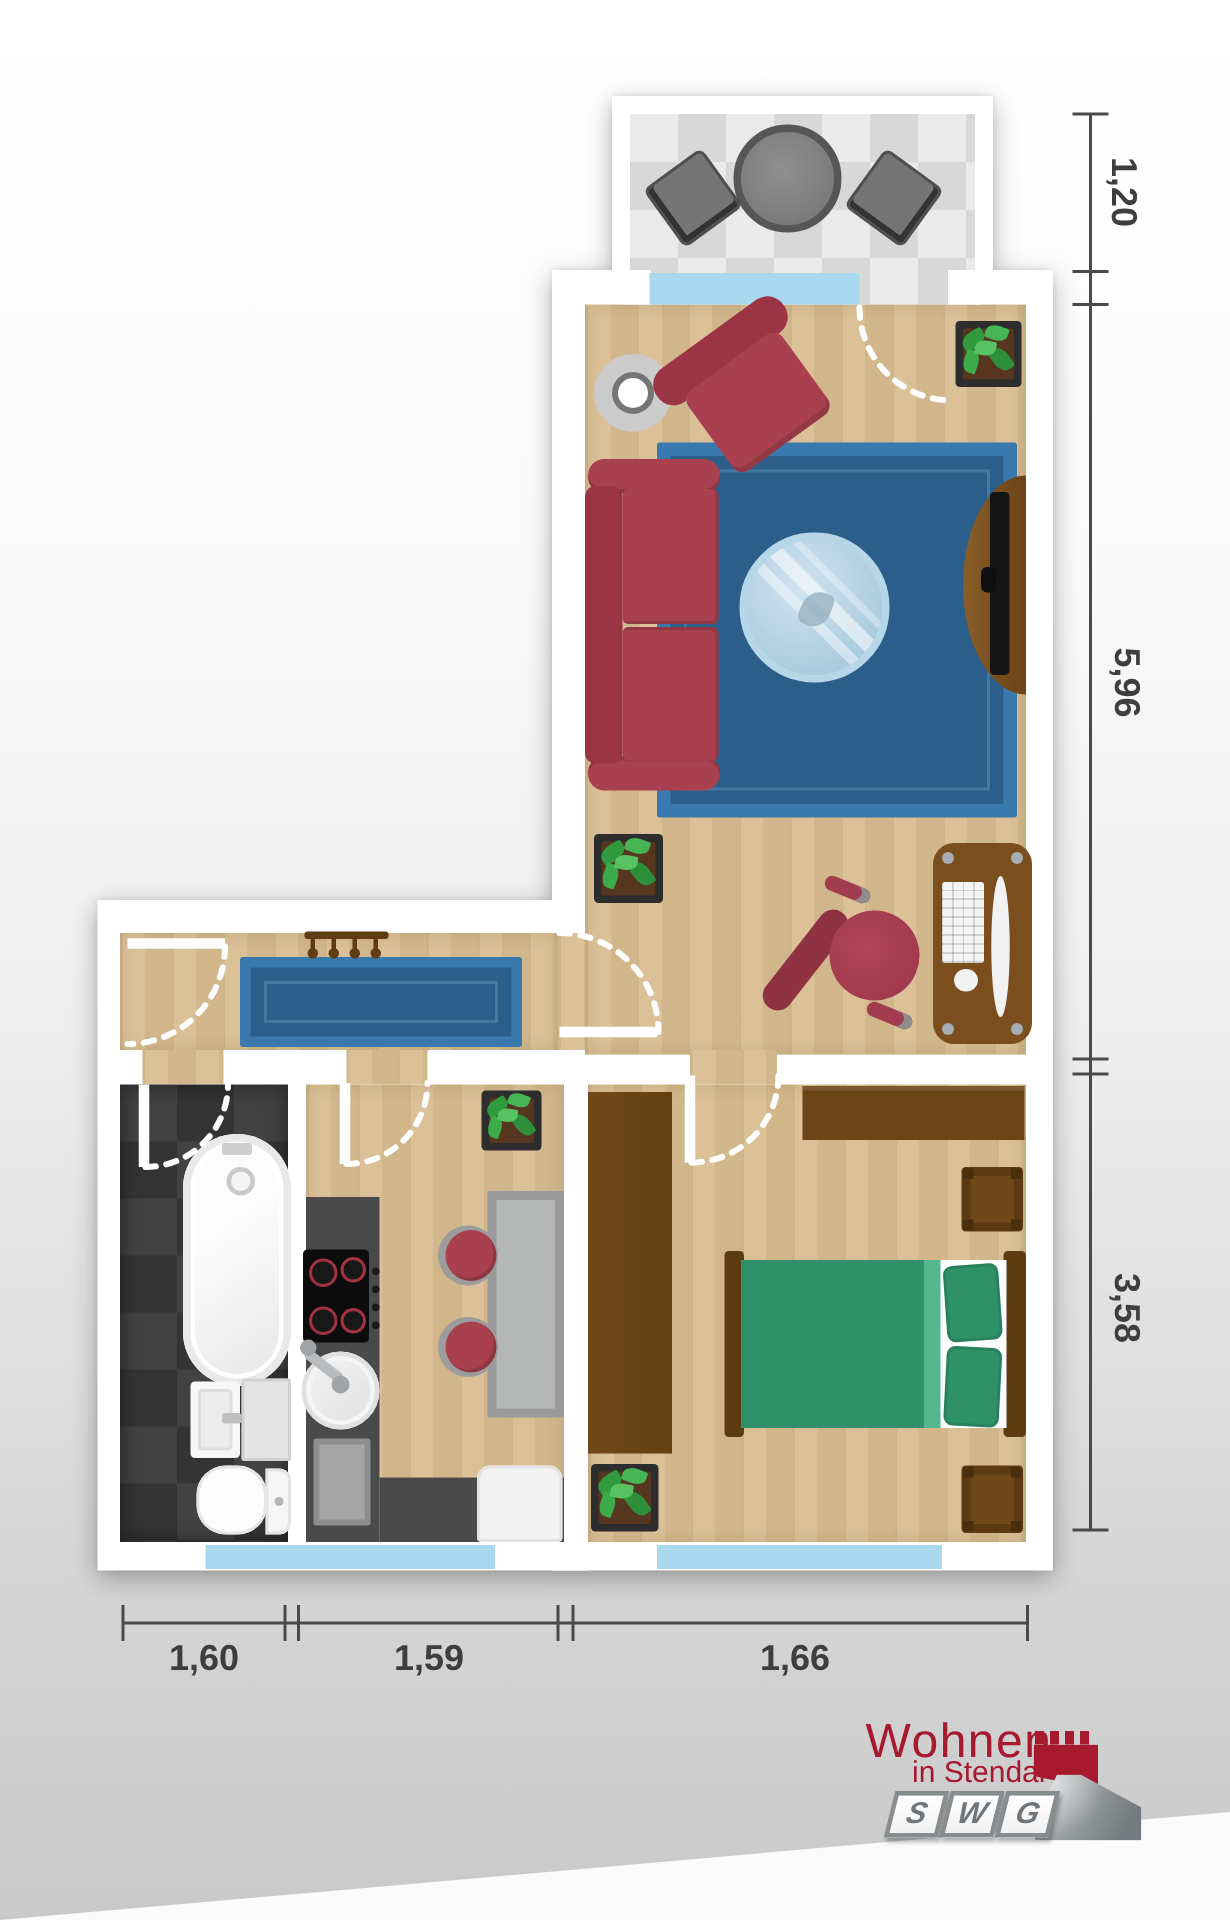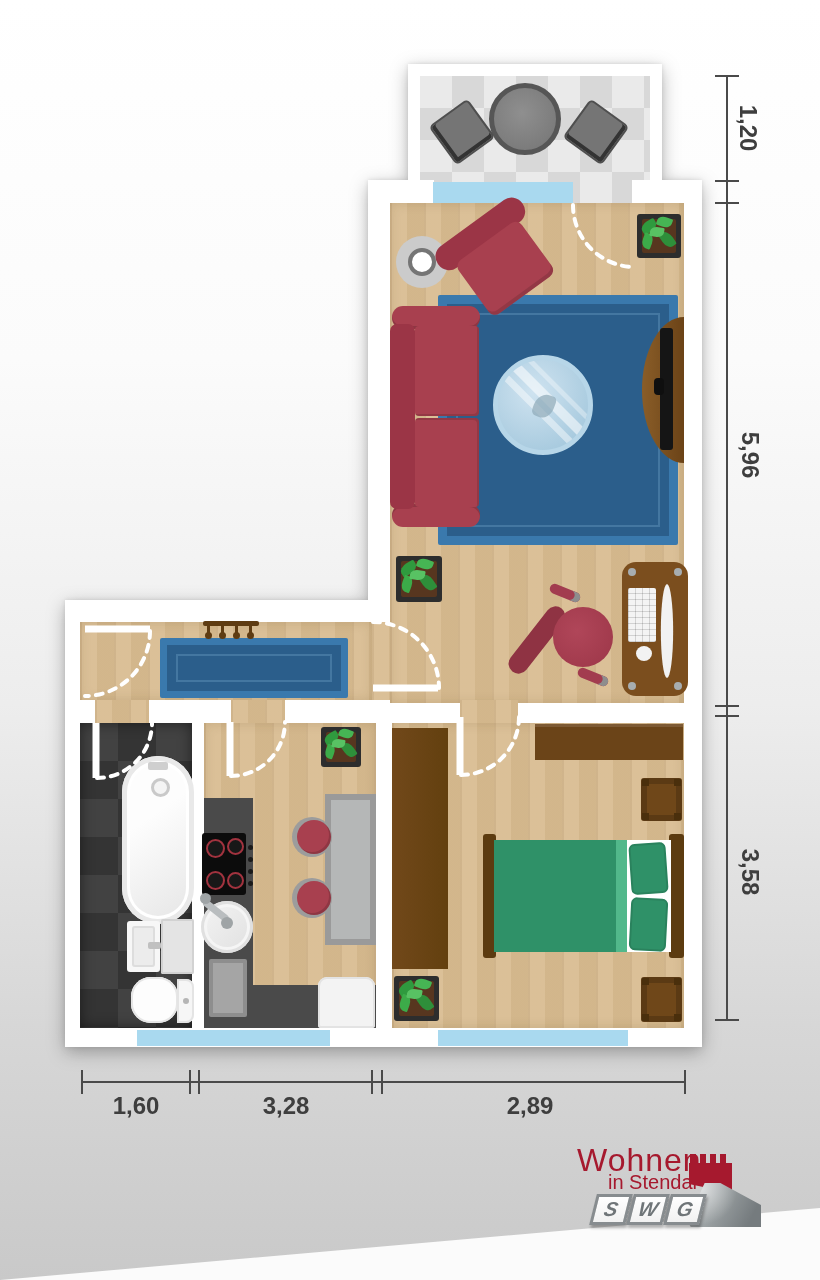--- a/index.html
+++ b/index.html
@@ -270,22 +270,22 @@
         <path d="M199 1070 V1094"></path>
       <path d="M372 1070 V1094"></path>
         <path d="M382 1070 V1094"></path>
         <path d="M685 1070 V1094"></path>
     </g>
   </svg>
   <div class="dim-label rot" style="left:748px;top:128px;">1,20</div>
   <div class="dim-label rot" style="left:750px;top:455px;">5,96</div>
   <div class="dim-label rot" style="left:750px;top:872px;">3,58</div>
   <div class="dim-label hor" style="left:136px;top:1106px;">1,60</div>
-  <div class="dim-label hor" style="left:286px;top:1106px;">3,28</div>
-  <div class="dim-label hor" style="left:530px;top:1106px;">2,89</div>
+  <div class="dim-label hor" style="left:286px;top:1106px;">1,59</div>
+  <div class="dim-label hor" style="left:530px;top:1106px;">1,66</div>
 
   <div class="abs" id="logo" style="left:555px;top:1138px;width:230px;height:100px;">
     <div class="abs" style="left:22px;top:4px;font-size:32px;color:#a6192e;letter-spacing:1px;">Wohnen</div>
     <div class="abs" style="left:53px;top:33px;font-size:20px;color:#a6192e;">in Stendal</div>
     <div class="abs" style="left:134px;top:16px;width:44px;height:40px;">
       <div class="abs" style="left:1px;top:0;width:40px;height:9px;background:repeating-linear-gradient(90deg,#a6192e 0 6px,transparent 6px 10px);"></div>
       <div class="abs" style="left:0;top:9px;width:43px;height:30px;background:#a6192e;clip-path:polygon(0 0,100% 0,100% 100%,0 70%);"></div>
     </div>
     <div class="abs" style="left:132px;top:45px;width:74px;height:44px;
          background:radial-gradient(circle at 20% 15%,rgba(255,255,255,0.55),transparent 50%),linear-gradient(118deg,#c2c6c8 5%,#989ea0 45%,#757b7e 85%);

